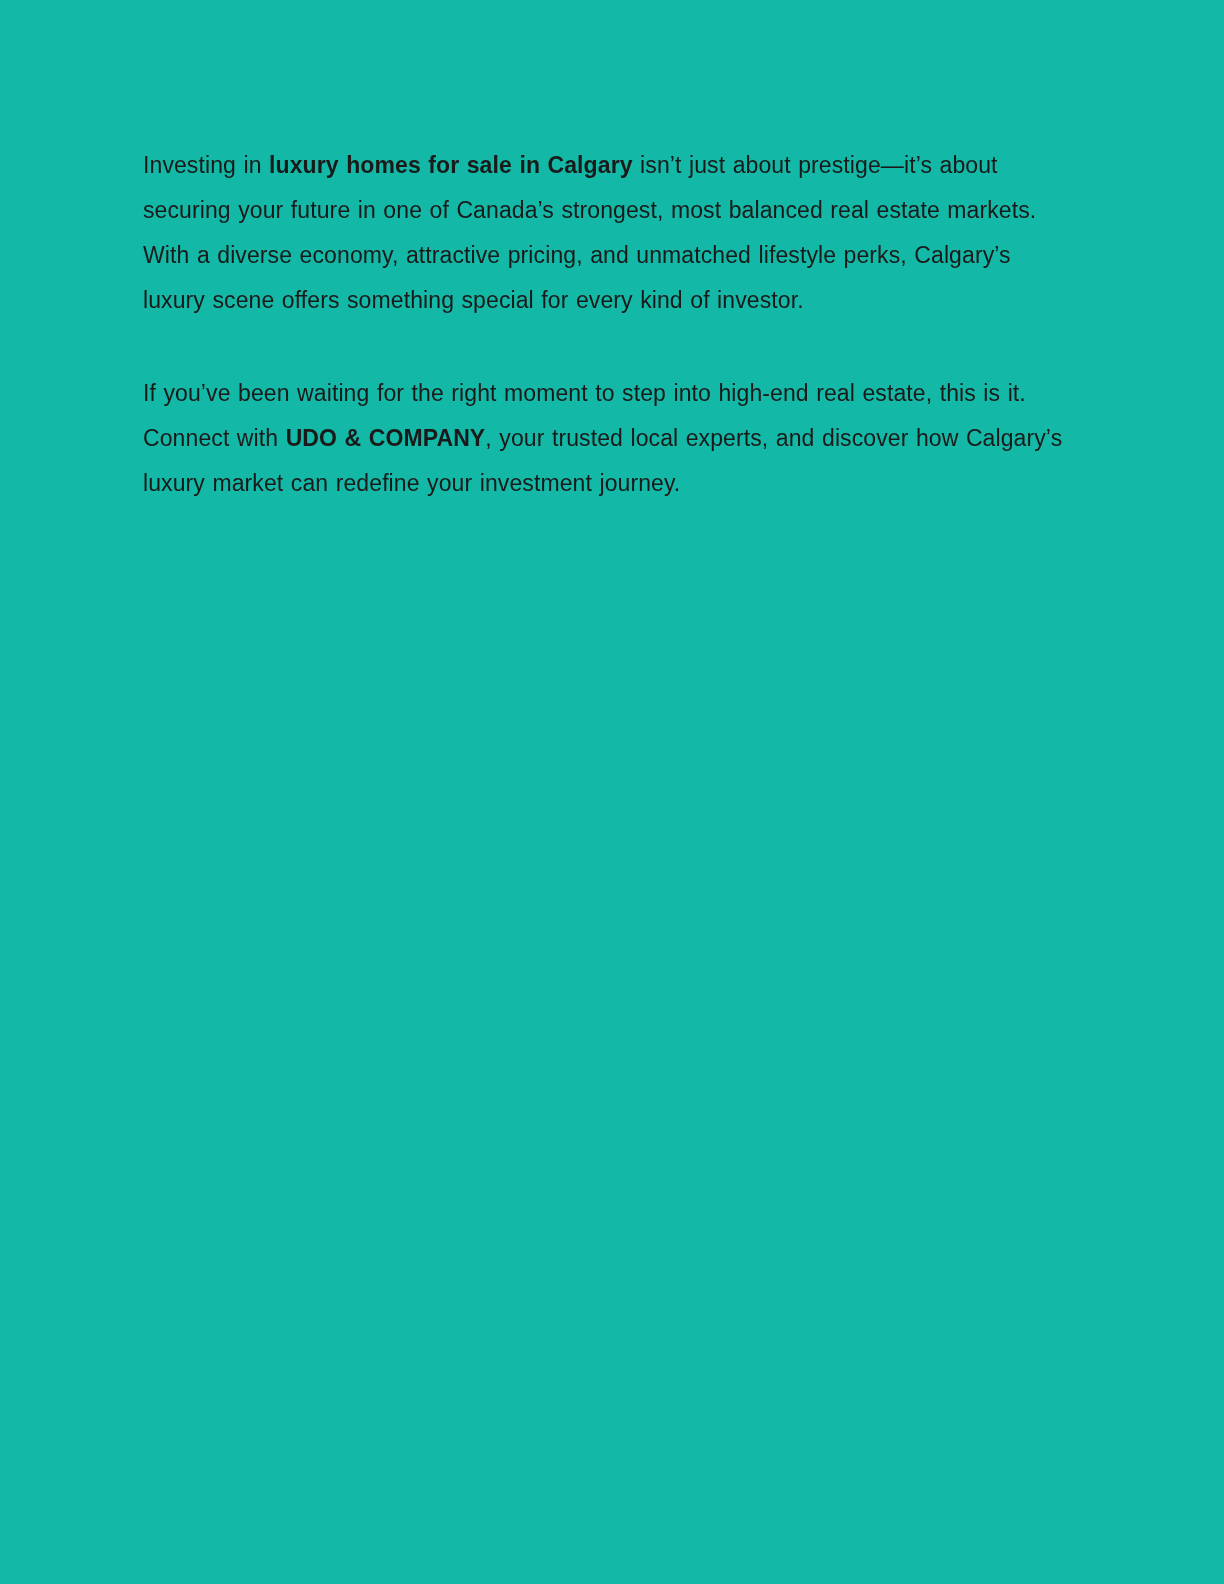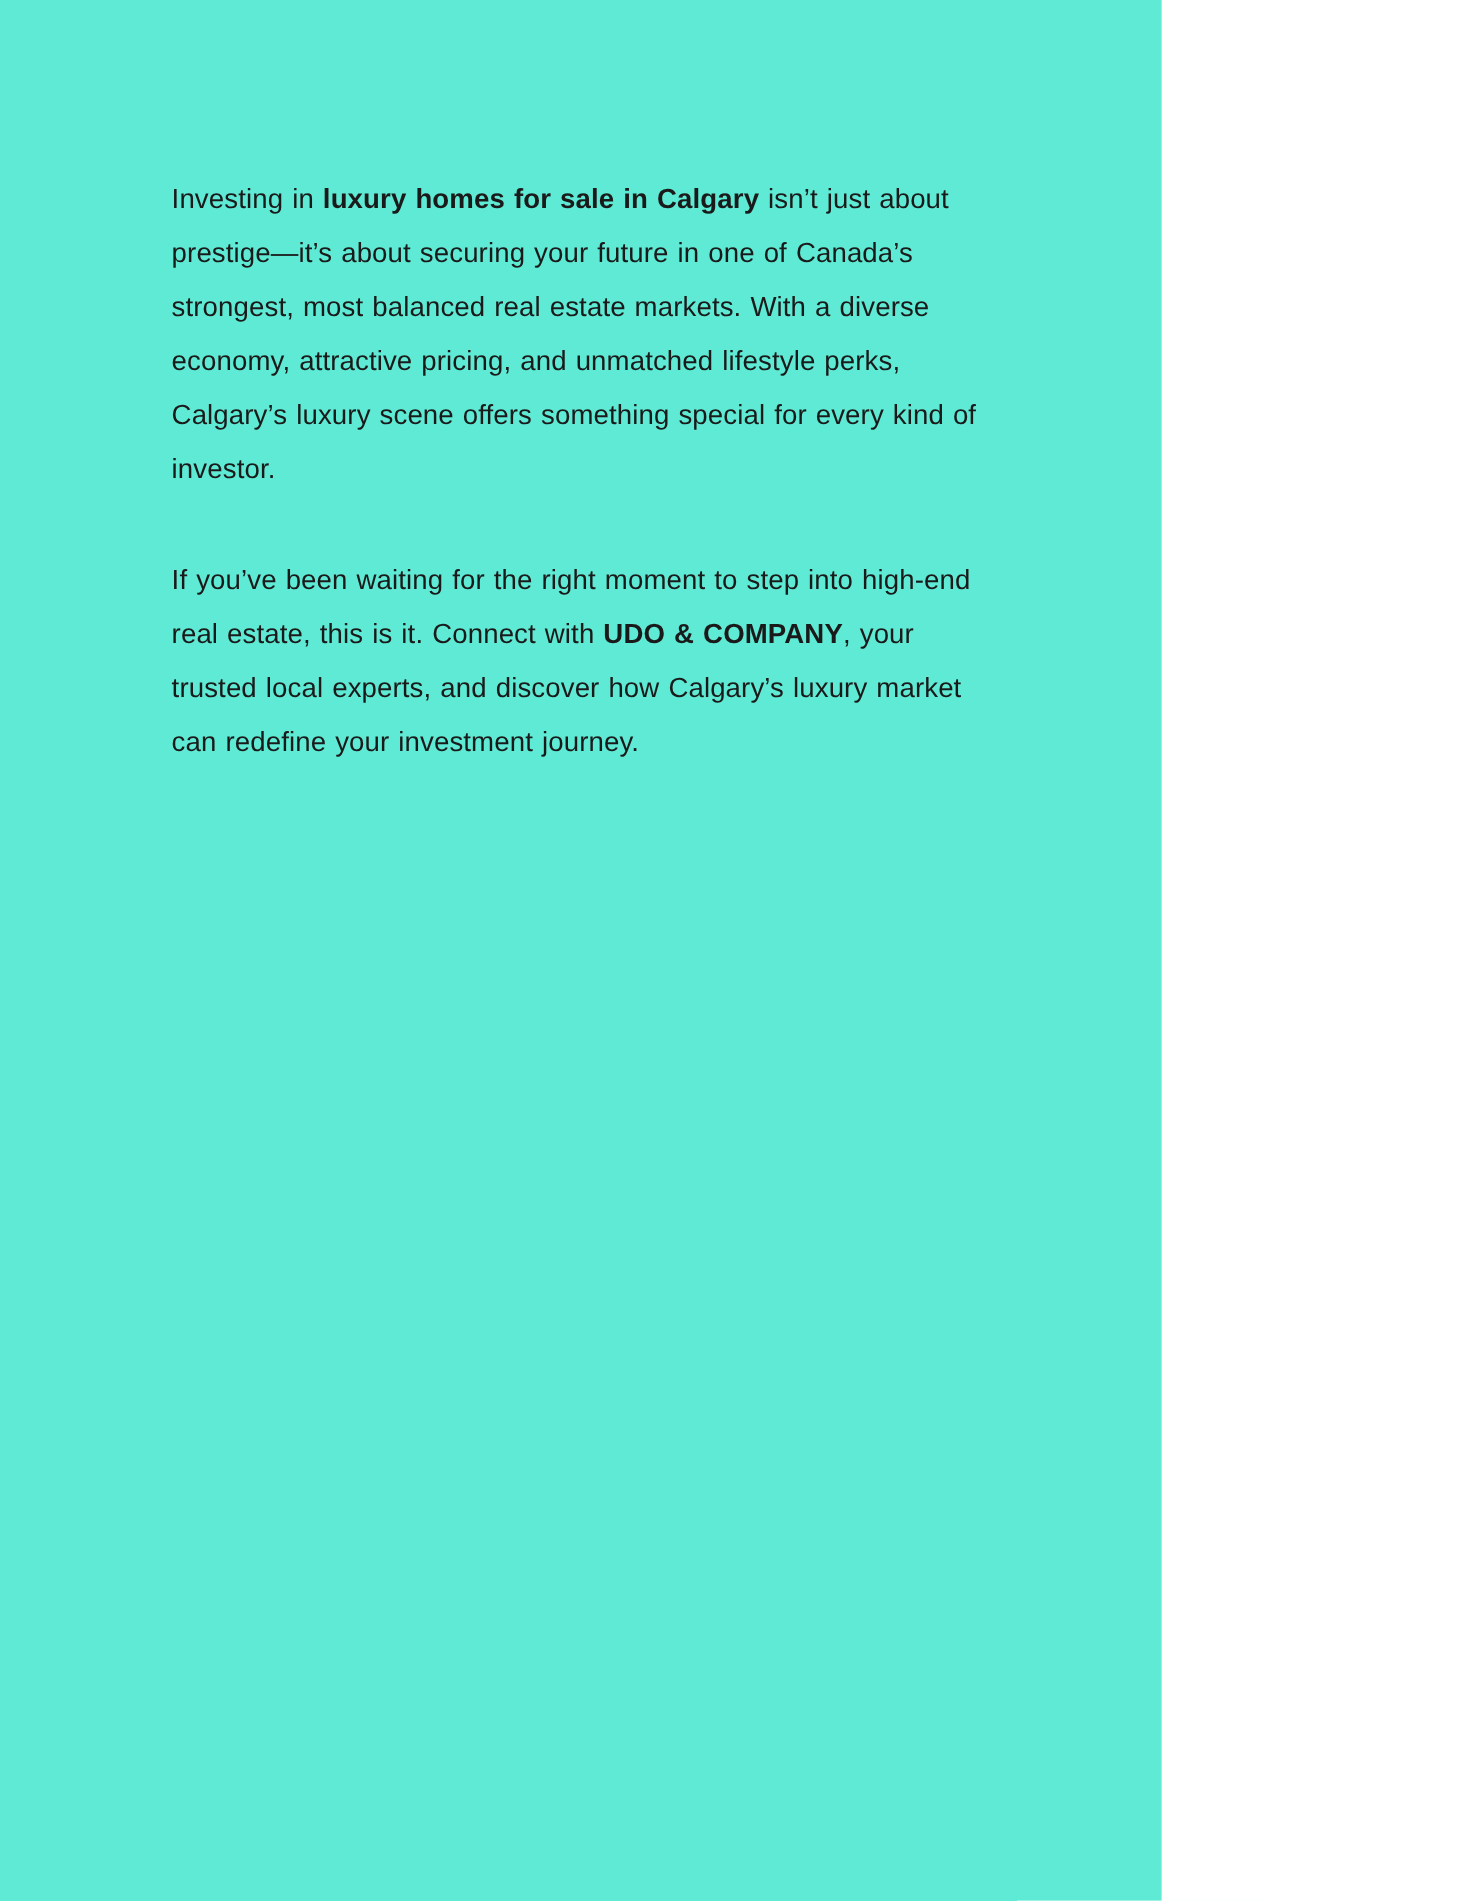--- a/index.html
+++ b/index.html
@@ -2,23 +2,23 @@
 <html><head>
 <meta charset="utf-8">
 <style>
   html, body {
     margin: 0;
     padding: 0;
     background: #ffffff;
   }
   .page {
     position: relative;
-    width: 968px;
+    width: 1224px;
     height: 1584px;
-    background: #5eead4;
+    background: #14b8a6;
     box-sizing: border-box;
     padding: 143px 144px 0 143px;
     font-family: "Liberation Sans", sans-serif;
     color: #1a1a1a;
     overflow: hidden;
   }
   .doc-paragraph {
     margin: 0 0 48px 0;
     font-size: 23px;
     line-height: 45px;

